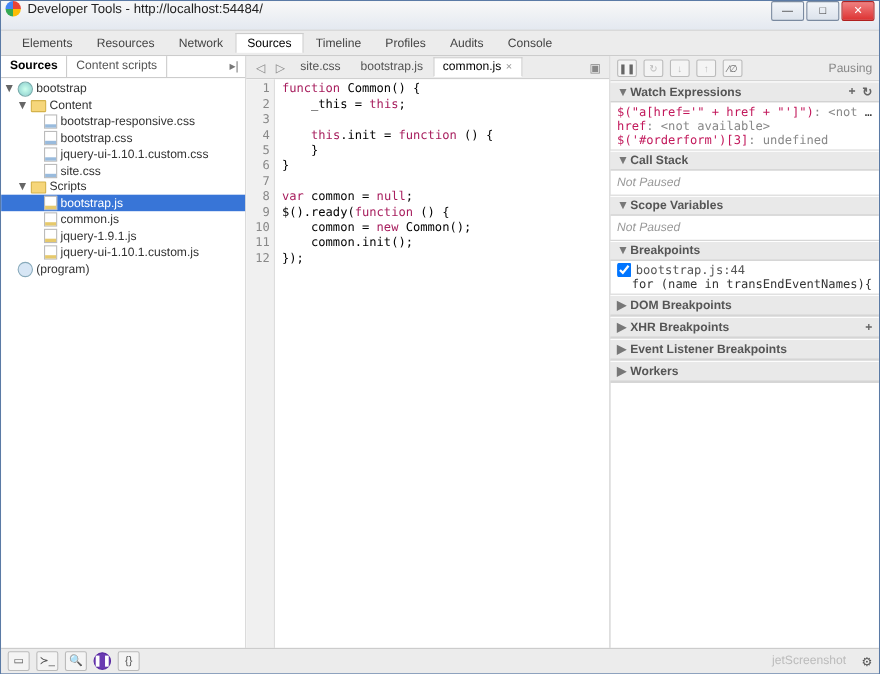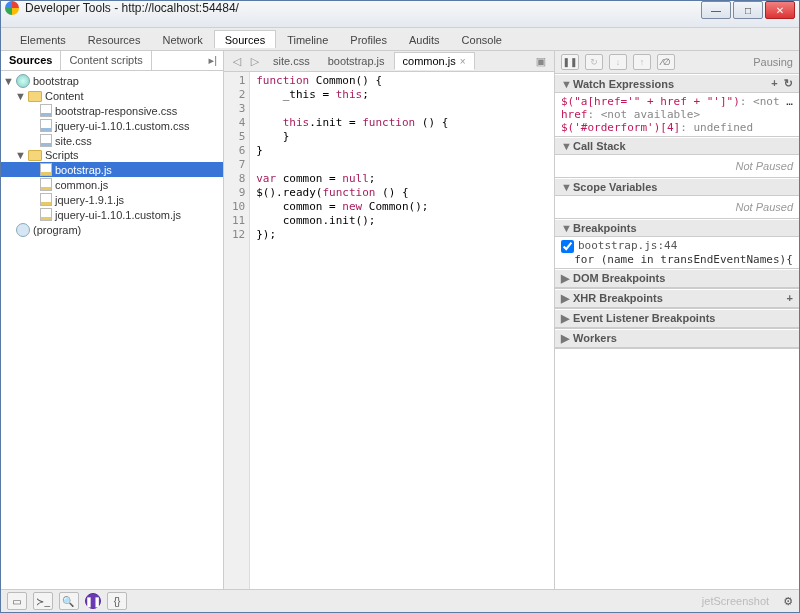--- a/index.html
+++ b/index.html
@@ -47,21 +47,21 @@
 .right{width:244px;border-left:1px solid #ccc;background:#fff;display:flex;flex-direction:column;min-height:0}
 .dbgbar{display:flex;align-items:center;gap:6px;padding:3px 6px;border-bottom:1px solid #ccc;background:#ececec}
 .dbgbtn{width:16px;height:14px;border:1px solid #bbb;border-radius:2px;background:#f4f4f4;display:flex;align-items:center;justify-content:center;font-size:9px;color:#666}
 .dbgbtn.off{color:#bbb}
 .dbgstatus{margin-left:auto;color:#888}
 .panel{border-bottom:1px solid #ccc}
 .phdr{background:#e9e9e9;border-top:1px solid #fff;border-bottom:1px solid #ccc;padding:2px 6px;display:flex;align-items:center;color:#555;font-weight:bold}
 .phdr .tw{width:10px;color:#777;margin-right:2px}
 .phdr .pctrl{margin-left:auto;color:#666;display:flex;gap:6px}
 .pbody{padding:2px 6px;color:#333}
-.pbody .muted{color:#999;font-style:italic;text-align:right;padding:3px 0}
+.pbody .muted{color:#999;font-style:italic;text-align:left;padding:3px 0}
 .watch{font-family:Consolas,Menlo,monospace;font-size:11px;white-space:nowrap;overflow:hidden;text-overflow:ellipsis}
 .watch .expr{color:#c2185b}
 .watch .val{color:#888}
 .bkpt{font-family:Consolas,Menlo,monospace;font-size:11px}
 .bkpt .loc{color:#555}
 .bkpt input[type=checkbox]{margin:0 4px 0 0;vertical-align:middle}
 .footer{height:22px;border-top:1px solid #ccc;background:#ececec;display:flex;align-items:center;padding:0 6px;gap:6px}
 .fbtn{width:18px;height:16px;border:1px solid #bbb;border-radius:2px;background:#f4f4f4;display:flex;align-items:center;justify-content:center;font-size:10px;color:#555}
 .fbtn.purple{background:#6a3ab2;color:#fff;border-color:#5a2aa2;border-radius:50%;width:14px;height:14px}
 .brand{margin-left:auto;color:#bbb;font-size:11px}
@@ -107,20 +107,25 @@
           </div>
           <div class="tnode d1">
             <span class="tw">▼</span>
             <span class="icon folder"></span>
             <span>Content</span>
           </div>
           <div class="tnode d2">
             <span class="tw"></span>
             <span class="icon file css"></span>
             <span>bootstrap-responsive.css</span>
+          </div>
+          <div class="tnode d2">
+            <span class="tw"></span>
+            <span class="icon file css"></span>
+            <span>bootstrap.css</span>
           </div>
           <div class="tnode d2">
             <span class="tw"></span>
             <span class="icon file css"></span>
             <span>jquery-ui-1.10.1.custom.css</span>
           </div>
           <div class="tnode d2">
             <span class="tw"></span>
             <span class="icon file css"></span>
             <span>site.css</span>
@@ -211,21 +216,21 @@
           <span class="tw">▼</span>
           <span>Watch Expressions</span>
           <span class="pctrl">
             <span>+</span>
             <span>↻</span>
           </span>
         </div>
         <div class="pbody" id="watchbody">
             <div class="watch"><span class="expr">$("a[href='" + href + "']")</span><span class="val">: &lt;not av...</span></div>
             <div class="watch"><span class="expr">href</span><span class="val">: &lt;not available&gt;</span></div>
-            <div class="watch"><span class="expr">$('#orderform')[4]</span><span class="val">: undefined</span></div>
+            <div class="watch"><span class="expr">$('#orderform')[3]</span><span class="val">: undefined</span></div>
           </div>
       </div>
 
       <div class="panel">
         <div class="phdr">
           <span class="tw">▼</span>
           <span>Call Stack</span>
         </div>
         <div class="pbody">
           <div class="muted">Not Paused</div>

